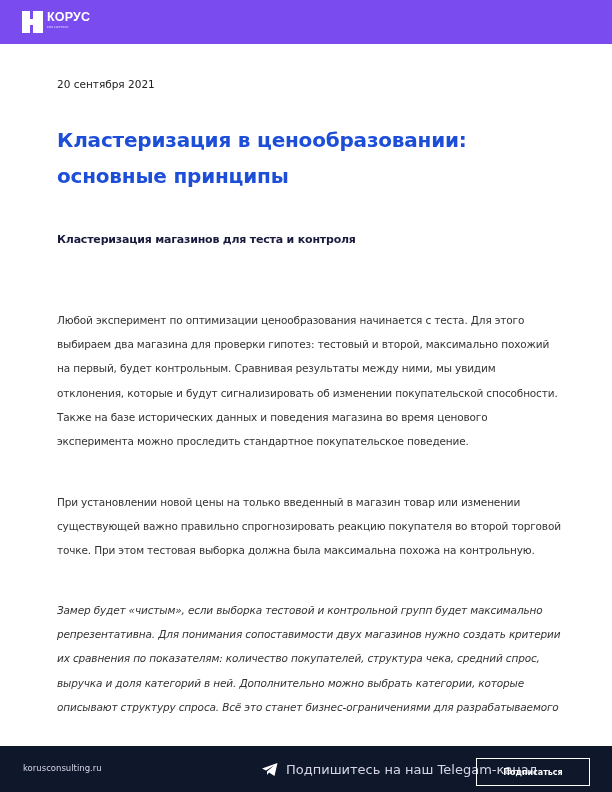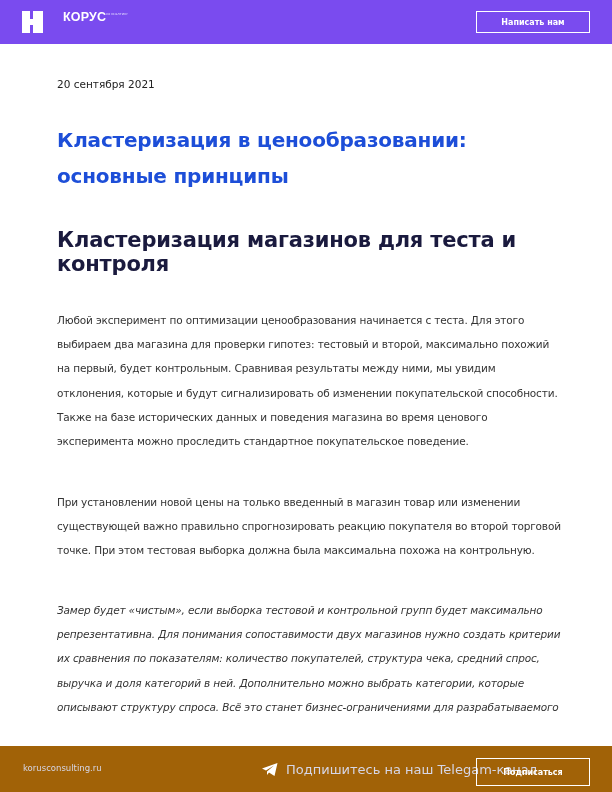--- a/index.html
+++ b/index.html
@@ -8,58 +8,58 @@
 
     .header {
       position: absolute; left: 0; top: 0; width: 612px; height: 44px;
       background: #7a4bef;
     }
     .logo { position: absolute; left: 22px; top: 11px; display: flex; align-items: flex-start; }
     .logo-mark { width: 21px; height: 22px; position: relative; }
     .logo-mark .l { position: absolute; left: 0; top: 0; width: 8px; height: 22px; background: #fff; }
     .logo-mark .r { position: absolute; left: 11px; top: 0; width: 10px; height: 22px; background: #fff; }
     .logo-mark .notch { position: absolute; left: 8px; top: 8px; width: 5px; height: 6px; background: #fff; }
-    .logo-text { margin-left: 20px; display: flex; flex-direction: row; }
+    .logo-text { margin-left: 4px; display: flex; flex-direction: column; }
     .logo-name { color: #fff; font-family: "Liberation Sans", sans-serif; font-weight: bold; font-size: 12.5px; letter-spacing: 0.2px; line-height: 13px; }
     .logo-sub { color: #e8e2ff; font-family: "Liberation Sans", sans-serif; font-size: 3.5px; letter-spacing: 0.4px; line-height: 5px; margin-top: 1px; }
 
     .btn-header {
       position: absolute; left: 476px; top: 11px; width: 114px; height: 22px;
       border: 1px solid #ffffff; color: #ffffff; background: transparent;
       font-family: "DejaVu Sans", sans-serif; font-weight: bold; font-size: 8px;
       display: flex; align-items: center; justify-content: center;
     }
 
     .date { position: absolute; left: 57px; top: 78px; font-size: 10.5px; color: #222; }
 
     .title {
       position: absolute; left: 57px; top: 122px; width: 520px;
       font-family: "DejaVu Sans", sans-serif; font-weight: bold; font-size: 20px;
       line-height: 36px; color: #1d4ed8; letter-spacing: -0.2px;
     }
 
     .subtitle {
       position: absolute; left: 57px; top: 228px; width: 520px;
-      font-family: "DejaVu Sans", sans-serif; font-weight: bold; font-size: 21px;
+      font-family: "DejaVu Sans", sans-serif; font-weight: bold; font-size: 11px;
       color: #1a1a3e; letter-spacing: -0.2px; line-height: 24px;
     }
 
     .para {
       position: absolute; left: 57px; width: 505px;
       font-size: 10.5px; line-height: 24.2px; color: #333333;
       letter-spacing: -0.15px;
       margin-top: 40px;
     }
     .p1 { top: 268px; }
     .p2 { top: 450px; }
     .p3 { top: 558px; font-style: italic; }
 
     .footer {
       position: absolute; left: 0; top: 746px; width: 612px; height: 46px;
-      background: #a16207;
+      background: #0f172a;
     }
     .footer-link { position: absolute; left: 23px; top: 17px; font-size: 8.5px; color: #d6d6e6; }
     .tg { position: absolute; left: 262px; top: 16px; display: flex; align-items: center; }
     .tg-icon { width: 16px; height: 13px; }
     .tg-text { margin-left: 8px; font-size: 13px; color: #d6d6e6; }
     .btn-footer {
       position: absolute; left: 476px; top: 12px; width: 114px; height: 28px;
       border: 1px solid #ffffff; color: #ffffff; background: transparent;
       font-weight: bold; font-size: 8px;
       display: flex; align-items: center; justify-content: center;
@@ -73,21 +73,20 @@
     <div class="logo-mark">
       <div class="l"></div>
         <div class="notch"></div>
         <div class="r"></div>
     </div>
     <div class="logo-text">
       <span class="logo-name">КОРУС</span>
       <span class="logo-sub">консалтинг</span>
     </div>
   </div>
-  <div class="btn-header">Написать нам</div>
 </div>
 
 <div class="date">20 сентября 2021</div>
 
 <h1 class="title">Кластеризация в ценообразовании: основные принципы</h1>
 
 <h2 class="subtitle">Кластеризация магазинов для теста и контроля</h2>
 
 <p class="para p1">Любой эксперимент по оптимизации ценообразования начинается с теста. Для этого выбираем два магазина для проверки гипотез: тестовый и второй, максимально похожий на первый, будет контрольным. Сравнивая результаты между ними, мы увидим отклонения, которые и будут сигнализировать об изменении покупательской способности. Также на базе исторических данных и поведения магазина во время ценового эксперимента можно проследить стандартное покупательское поведение.</p>
 <p class="para p2">При установлении новой цены на только введенный в магазин товар или изменении существующей важно правильно спрогнозировать реакцию покупателя во второй торговой точке. При этом тестовая выборка должна была максимальна похожа на контрольную.</p>

